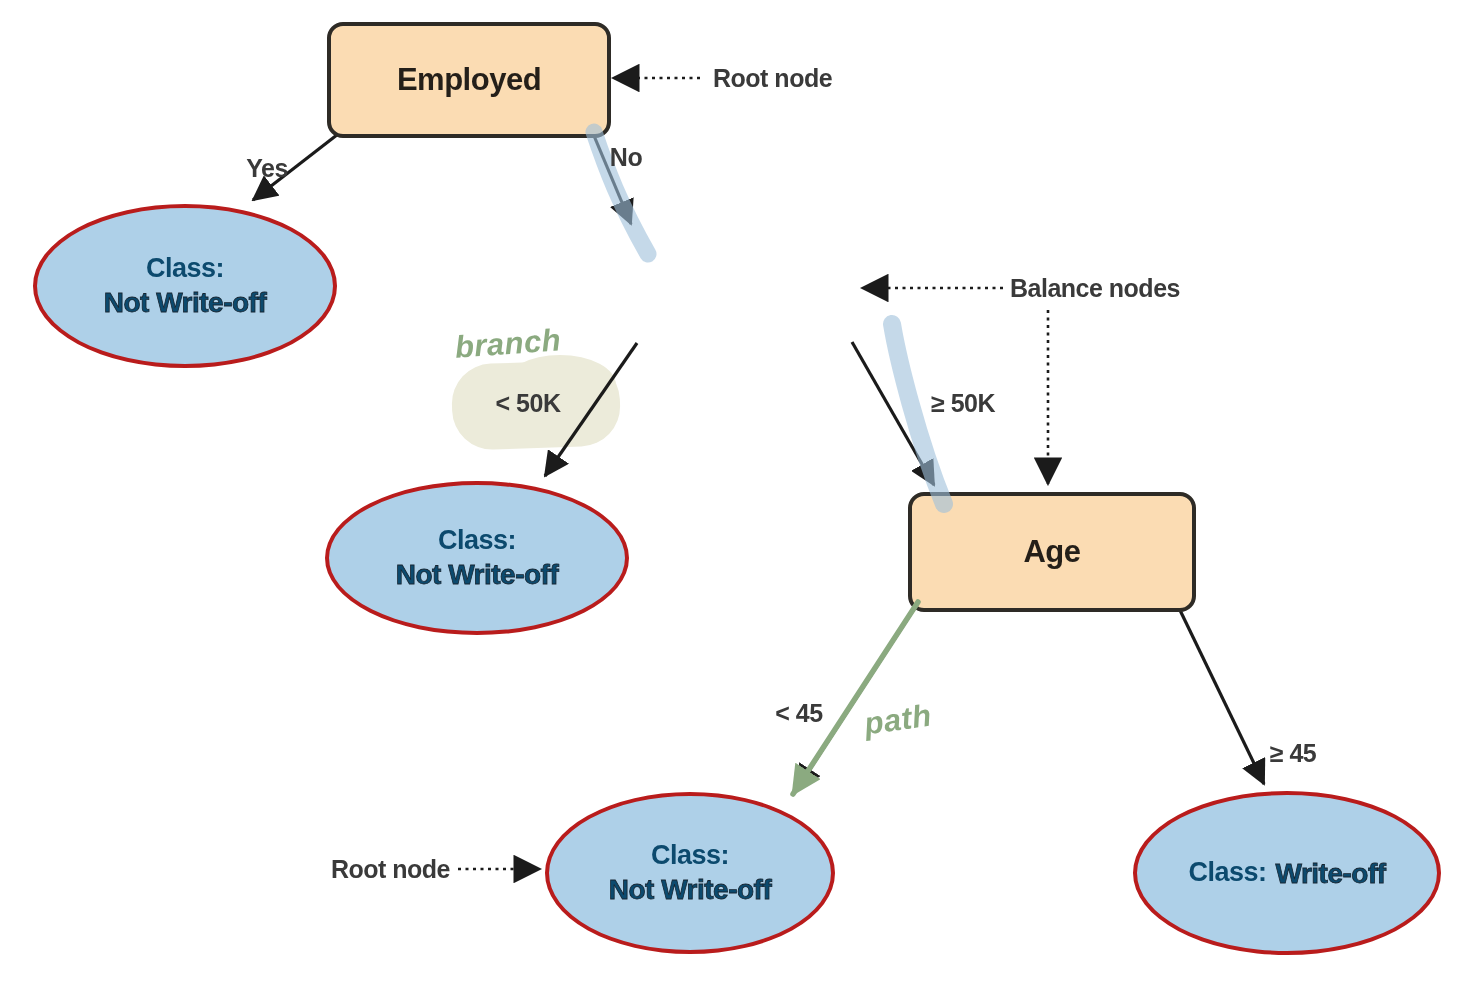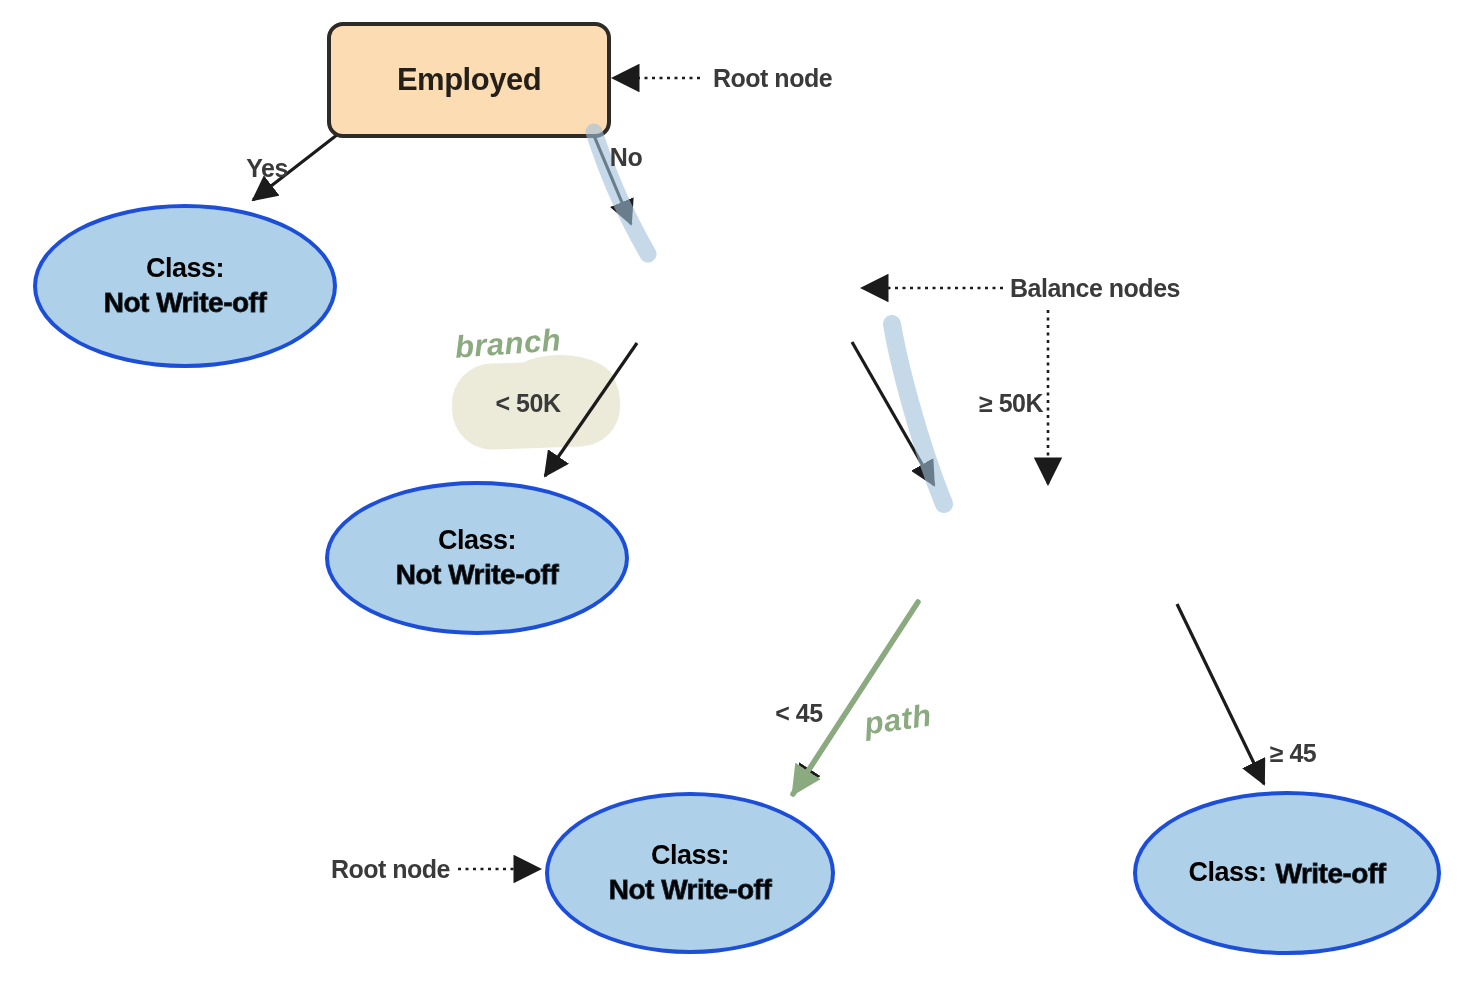--- a/index.html
+++ b/index.html
@@ -15,24 +15,24 @@
     position:absolute;z-index:2;
     background:var(--decision-fill,#FBDCB3);
     border:4px solid var(--outline,#2e2b26);
     border-radius:16px;
     display:flex;align-items:center;justify-content:center;
     font-size:31px;font-weight:bold;letter-spacing:-0.5px;color:#241f19;
   }
   .leaf{
     position:absolute;z-index:2;
     background:var(--leaf-fill,#AED0E8);
-    border:4px solid #1d4ed8;
+    border:4px solid #b91c1c;
     border-radius:50%;
     display:flex;flex-direction:column;align-items:center;justify-content:center;
-    text-align:center;color:#000000;line-height:1.25;
+    text-align:center;color:#0c4a6e;line-height:1.25;
   }
   .leaf .prefix{font-size:27px;font-weight:bold;letter-spacing:-0.5px;}
   .leaf .value{font-size:28px;font-weight:bold;letter-spacing:-0.5px;-webkit-text-stroke:0.8px #162430;}
   .leaf.single{flex-direction:row;gap:9px;}
 
   .elabel{
     position:absolute;z-index:4;white-space:nowrap;
     transform:translate(-50%,-50%);
     font-size:25px;font-weight:bold;letter-spacing:-0.5px;color:#3a3a3a;
   }
@@ -78,20 +78,23 @@
 
     <line x1="700" y1="78" x2="613" y2="78" stroke="#1b1b1b" stroke-width="2.6" stroke-dasharray="3 4.5" marker-end="url(#ahd)"></line>
     <line x1="1003" y1="288" x2="862" y2="288" stroke="#1b1b1b" stroke-width="2.6" stroke-dasharray="3 4.5" marker-end="url(#ahd)"></line>
     <line x1="1048" y1="310" x2="1048" y2="484" stroke="#1b1b1b" stroke-width="2.6" stroke-dasharray="3 4.5" marker-end="url(#ahd)"></line>
     <line x1="458" y1="869" x2="540" y2="869" stroke="#1b1b1b" stroke-width="2.6" stroke-dasharray="3 4.5" marker-end="url(#ahd)"></line>
   </svg>
 
   <div class="dnode" style="left:327px;top:22px;width:276px;height:108px;">
     <span>Employed</span>
   </div>
+  <div class="dnode" style="left:908px;top:492px;width:280px;height:112px;">
+    <span>Age</span>
+  </div>
 
   <div class="leaf" style="left:33px;top:204px;width:296px;height:156px;">
     <span class="prefix">Class:</span>
     <span class="value">Not Write-off</span>
   </div>
   <div class="leaf" style="left:325px;top:481px;width:296px;height:146px;">
     <span class="prefix">Class:</span>
     <span class="value">Not Write-off</span>
   </div>
   <div class="leaf" style="left:545px;top:792px;width:282px;height:154px;">
@@ -110,21 +113,21 @@
       </marker>
     </defs>
     <path d="M594,132 C606,168 620,205 648,254" fill="none" style="stroke:var(--highlight-blue,#9FC0DA)" stroke-opacity="0.6" stroke-width="17" stroke-linecap="round"></path>
     <path d="M892,324 C898,360 918,440 944,504" fill="none" style="stroke:var(--highlight-blue,#9FC0DA)" stroke-opacity="0.6" stroke-width="18" stroke-linecap="round"></path>
     <line x1="918" y1="602" x2="793" y2="794" style="stroke:var(--annotation-green,#8BAA80)" stroke-width="5.5" stroke-linecap="round" marker-end="url(#ahg)"></line>
   </svg>
 
   <div class="elabel" style="left:267px;top:168px;">Yes</div>
   <div class="elabel" style="left:626px;top:157px;">No</div>
   <div class="elabel" style="left:528px;top:403px;">&lt; 50K</div>
-  <div class="elabel" style="left:963px;top:403px;margin-left:48px;">≥ 50K</div>
+  <div class="elabel" style="left:963px;top:403px;">≥ 50K</div>
   <div class="elabel" style="left:799px;top:713px;">&lt; 45</div>
   <div class="elabel" style="left:1293px;top:725px;margin-top:28px;">≥ 45</div>
 
   <div class="callout" style="left:713px;top:78px;">Root node</div>
   <div class="callout" style="left:1010px;top:288px;">Balance nodes</div>
   <div class="callout right-anchored" style="left:450px;top:869px;">Root node</div>
 
   <div class="hand" style="left:508px;top:344px;">branch</div>
   <div class="hand" style="left:898px;top:720px;transform:translate(-50%,-50%) rotate(-8deg);">path</div>
 

